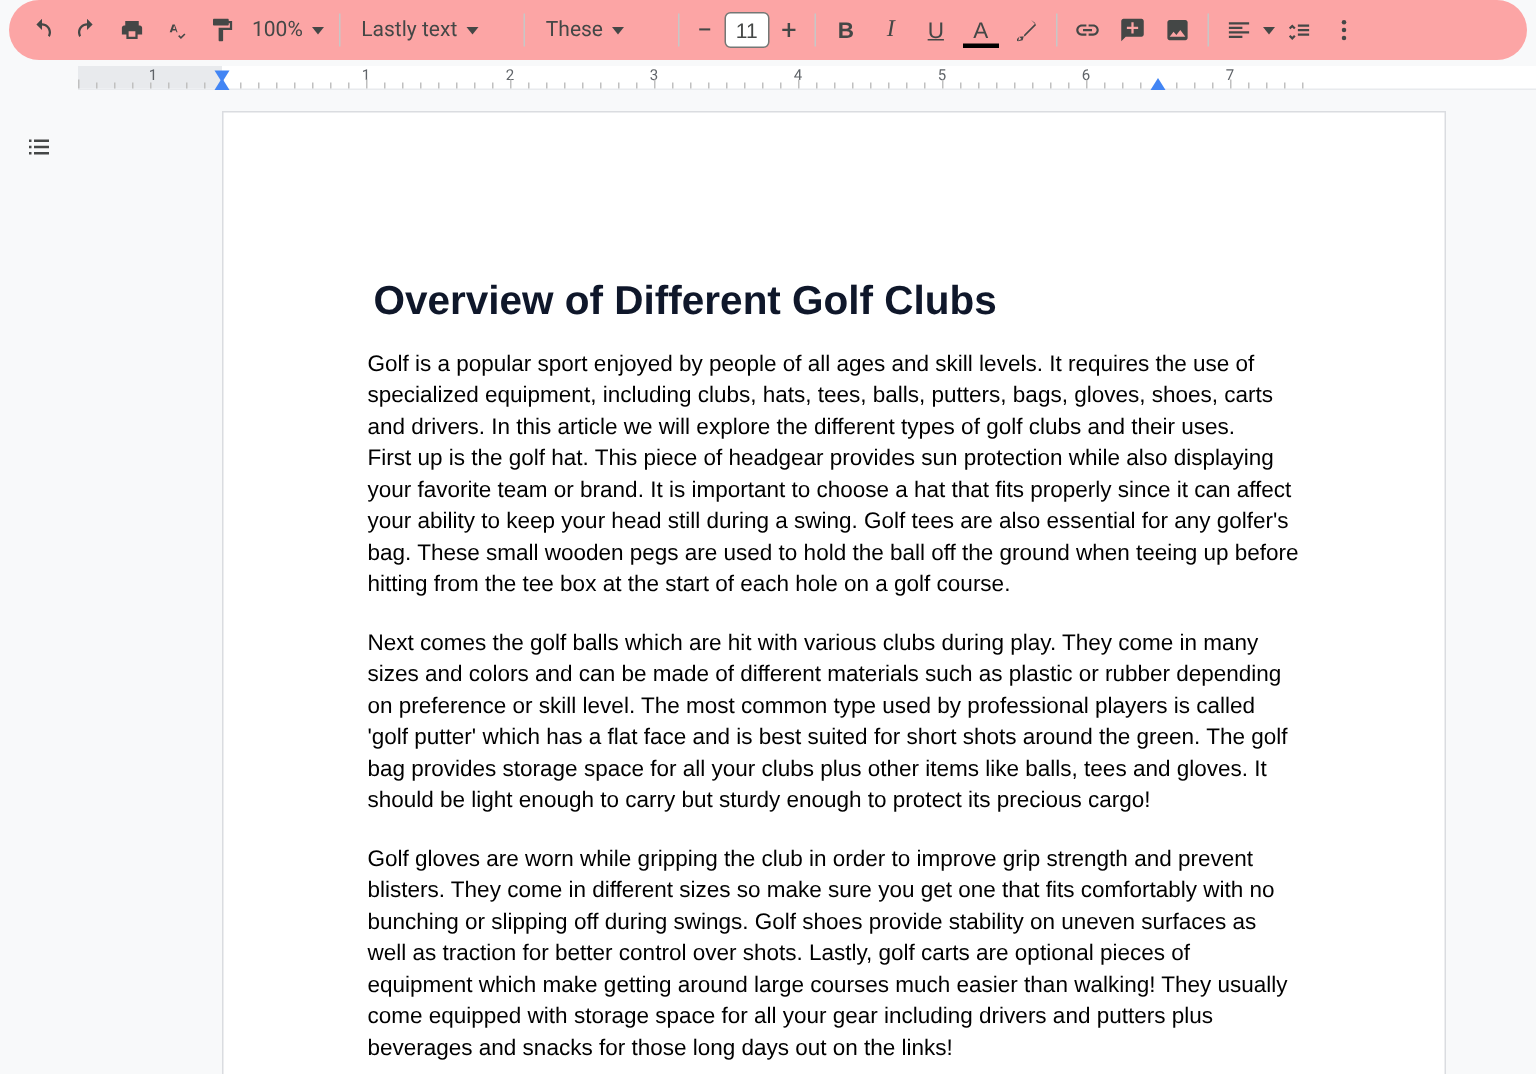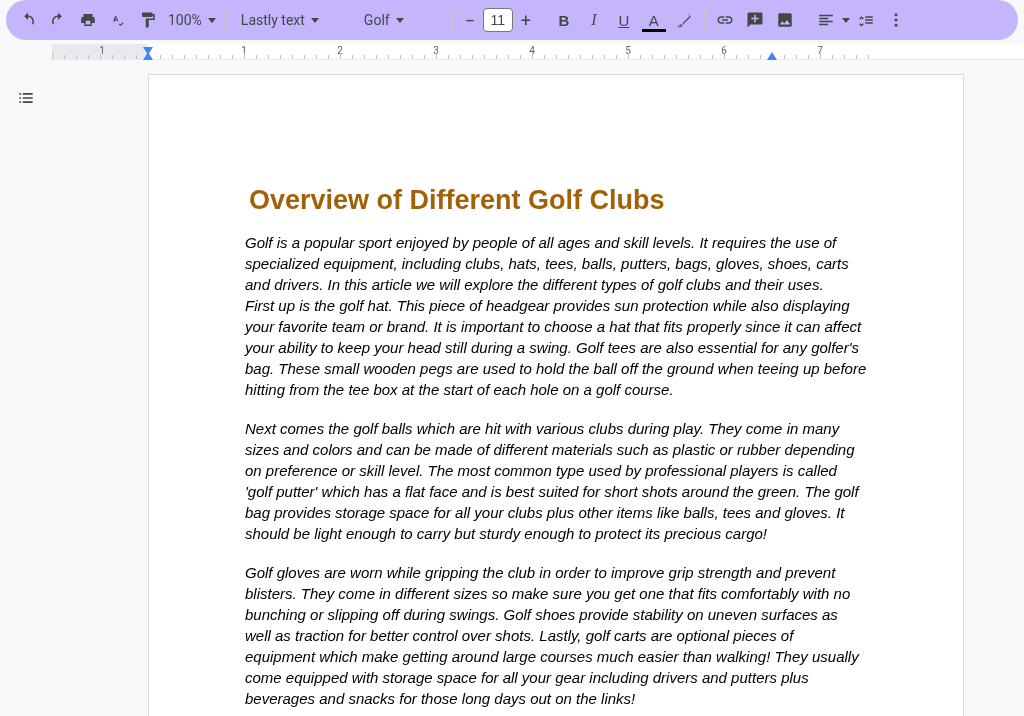--- a/index.html
+++ b/index.html
@@ -1,20 +1,20 @@
 <!DOCTYPE html>
 <html><head>
 <meta charset="utf-8">
 <style>
 * { box-sizing: border-box; margin: 0; padding: 0; }
 body { font-family: "Google Sans", Roboto, Arial, sans-serif; background: #f8f9fa; width: 1024px; height: 716px; overflow: hidden; position: relative; }
 
 .toolbar {
   display: flex; align-items: center; height: 40px; padding: 0 8px;
-  background: #c4b5fd; border-radius: 24px; margin: 0 6px 4px 6px;
+  background: #fca5a5; border-radius: 24px; margin: 0 6px 4px 6px;
   gap: 2px;
 }
 .tb-btn { width: 28px; height: 28px; display: flex; align-items: center; justify-content: center; border-radius: 4px; color: #444746; cursor: pointer; }
 .tb-btn svg { width: 18px; height: 18px; fill: #444746; }
 .tb-sep { width: 1px; height: 22px; background: #c7c7c7; margin: 0 4px; }
 .tb-zoom { display: flex; align-items: center; color: #444746; font-size: 14px; padding: 0 4px; }
 .tb-zoom .chev, .tb-style .chev, .tb-font .chev { margin-left: 6px; }
 .chev { width: 0; height: 0; border-left: 4px solid transparent; border-right: 4px solid transparent; border-top: 5px solid #444746; }
 .tb-style { width: 110px; display:flex; align-items:center; color:#444746; font-size:14px; padding:0 8px; }
 .tb-font { width: 90px; display:flex; align-items:center; color:#444746; font-size:14px; padding:0 8px; }
@@ -35,22 +35,22 @@
 .indent-marker { position:absolute; top:3px; width:0; height:0; border-left:5px solid transparent; border-right:5px solid transparent; border-top:8px solid #4285f4; transform:translateX(-50%); }
 .indent-marker.bot { top:auto; bottom:-1px; border-top:none; border-bottom:8px solid #4285f4; }
 
 .workspace { display:flex; height:calc(716px - 60px); }
 .left-rail { width:52px; padding-top:24px; display:flex; flex-direction:column; align-items:center; }
 .outline-btn { width:28px; height:28px; display:flex; align-items:center; justify-content:center; color:#444746; cursor:pointer; }
 .outline-btn svg { width:20px; height:20px; fill:#444746; }
 
 .page-area { flex:1; overflow:auto; position:relative; }
 .page { width:816px; min-height:1056px; background:#fff; margin:14px 0 40px 96px; border:1px solid #dadce0; box-shadow: 0 0 0 rgba(0,0,0,0); padding:96px 96px 96px 96px; padding-top:110px; position:relative; }
-.doc-title { font-family:Arial; font-size:27px; color:#a16207; margin:0 0 16px 4px; }
-.doc-body { font-family:Arial; font-size:15px; line-height:1.4; color:#000;font-style:italic; }
+.doc-title { font-family:Arial; font-size:27px; color:#0f172a; margin:0 0 16px 4px; }
+.doc-body { font-family:Arial; font-size:15px; line-height:1.4; color:#000; }
 .doc-body .para { margin-bottom:18px; white-space:pre-wrap; }
 
 .float-widget { position:absolute; left:128px; top:188px; display:flex; flex-direction:column; gap:8px; align-items:center; }
 .float-pill { background:#fff; border-radius:22px; box-shadow:0 1px 4px rgba(0,0,0,.2); width:44px; padding:6px 0; display:flex; flex-direction:column; align-items:center; gap:8px; }
 .badge { width:28px; height:28px; border-radius:50%; background:#e94335; color:#fff; font-size:13px; font-weight:600; display:flex; align-items:center; justify-content:center; position:relative; }
 .badge-plus { position:absolute; top:-2px; right:-2px; width:12px; height:12px; border-radius:50%; background:#e94335; color:#fff; font-size:10px; display:flex; align-items:center; justify-content:center; border:1px solid #fff; }
 .leaf { width:28px; height:28px; border-radius:50%; border:2px solid #0f9d58; display:flex; align-items:center; justify-content:center; }
 .leaf svg { width:16px; height:16px; fill:#0f9d58; }
 
 ::-webkit-scrollbar { width:14px; }
@@ -90,21 +90,21 @@
       <span>100%</span>
       <span class="chev"></span>
     </div>
   <div class="tb-sep"></div>
   <div class="tb-style">
       <span>Lastly text</span>
       <span class="chev"></span>
     </div>
   <div class="tb-sep"></div>
   <div class="tb-font">
-      <span>Golf</span>
+      <span>These</span>
       <span class="chev"></span>
     </div>
   <div class="tb-sep"></div>
   <div class="tb-fontsize">
     <div class="fs-btn">−</div>
     <input class="fs-input" value="11" style="">
     <div class="fs-btn">+</div>
   </div>
   <div class="tb-sep"></div>
   <div class="tb-btn" style="font-weight:700;font-family:Arial;font-size:15px;">B</div>

